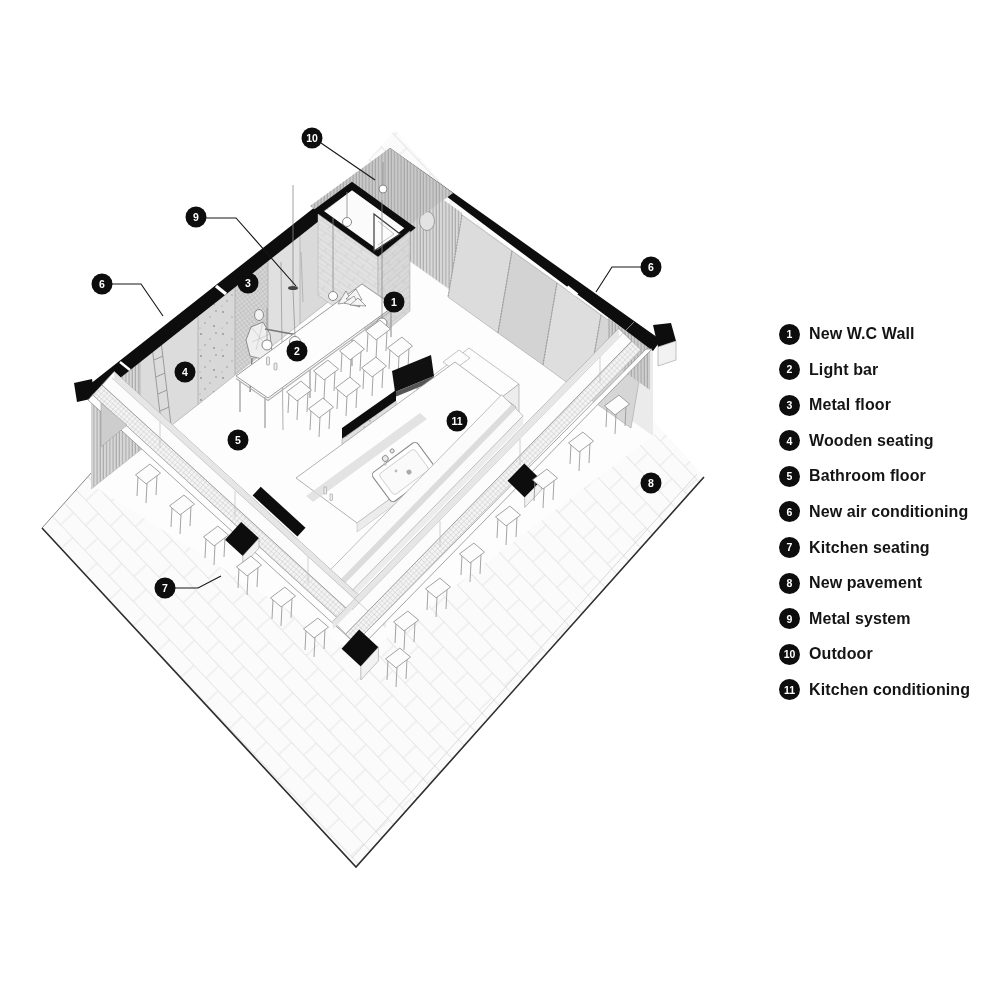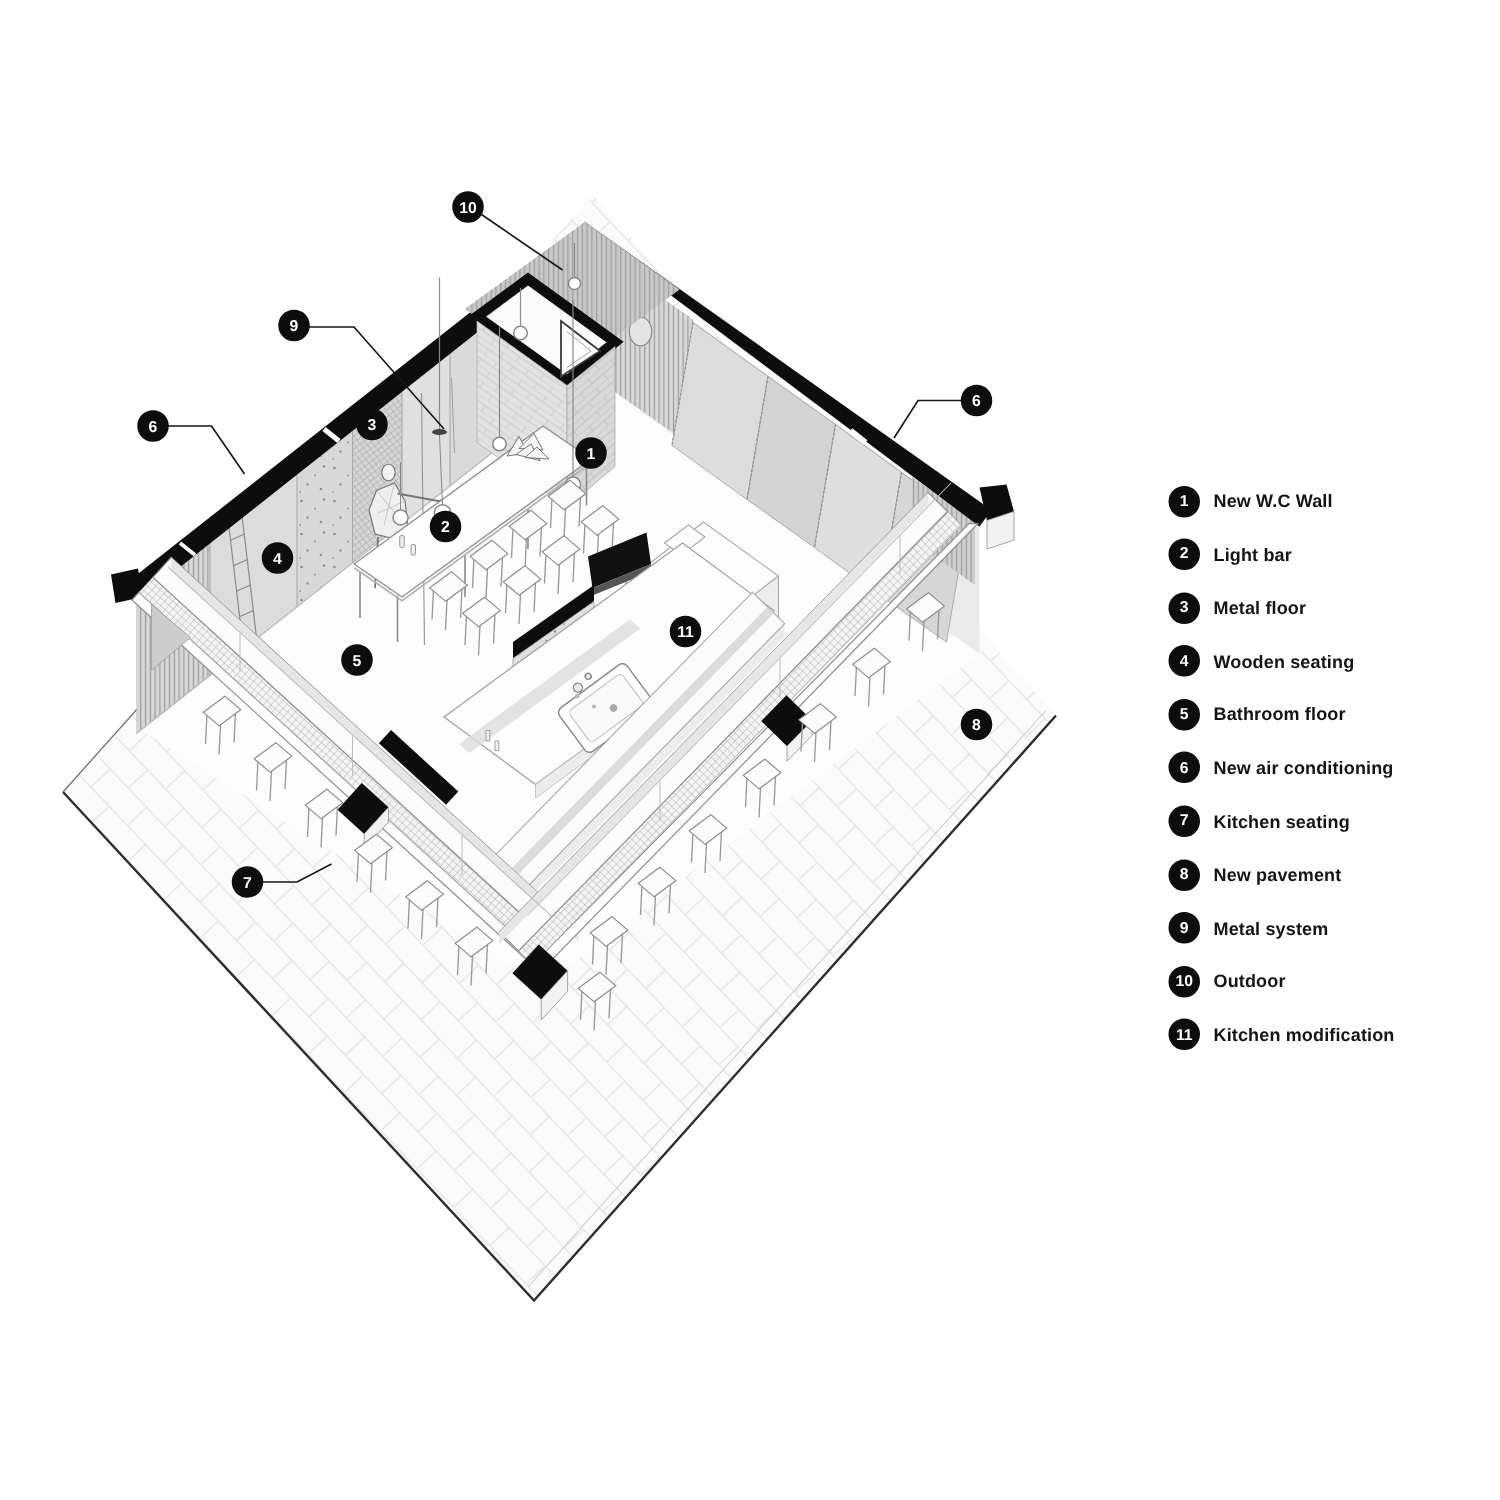--- a/index.html
+++ b/index.html
@@ -5,21 +5,21 @@
   html,body{margin:0;padding:0;background:#fff;}
   .stage{position:relative;width:1000px;height:1000px;background:#ffffff;
          font-family:"Liberation Sans",sans-serif;overflow:hidden;}
   .drawing-svg{position:absolute;left:0;top:0;}
   
   .legend{position:absolute;left:779px;top:324px;}
   .legend-item{display:flex;align-items:center;height:20px;margin-bottom:15.6px;}
   .legend-dot{width:21px;height:21px;border-radius:50%;background:#0d0d0d;color:#fff;
               font-size:10.5px;font-weight:700;display:flex;align-items:center;
               justify-content:center;margin-right:9px;flex:none;line-height:1;}
-  .legend-label{font-size:12px;font-weight:700;color:#141414;white-space:nowrap;letter-spacing:.1px;}
+  .legend-label{font-size:16px;font-weight:700;color:#141414;white-space:nowrap;letter-spacing:.1px;}
   .callout-circle{fill:#0d0d0d;}
   .callout-num{fill:#ffffff;font-family:"Liberation Sans",sans-serif;font-size:10.5px;
                font-weight:700;text-anchor:middle;}
   .leader{fill:none;stroke:#161616;stroke-width:1.1px;}
 </style>
 </head>
 <body>
 
 <div class="stage">
 
@@ -398,17 +398,17 @@
       <div class="legend-item">
         <span class="legend-dot">9</span>
         <span class="legend-label">Metal system</span>
       </div>
       <div class="legend-item">
         <span class="legend-dot">10</span>
         <span class="legend-label">Outdoor</span>
       </div>
       <div class="legend-item">
         <span class="legend-dot">11</span>
-        <span class="legend-label">Kitchen modification</span>
+        <span class="legend-label">Kitchen conditioning</span>
       </div>
     </div>
 
 </div>
 
 </body></html>

